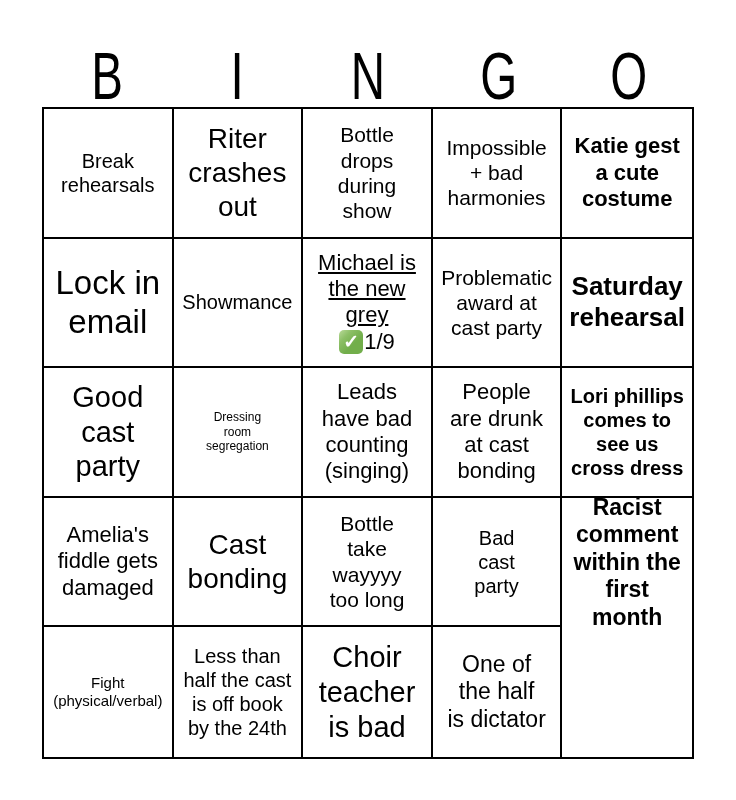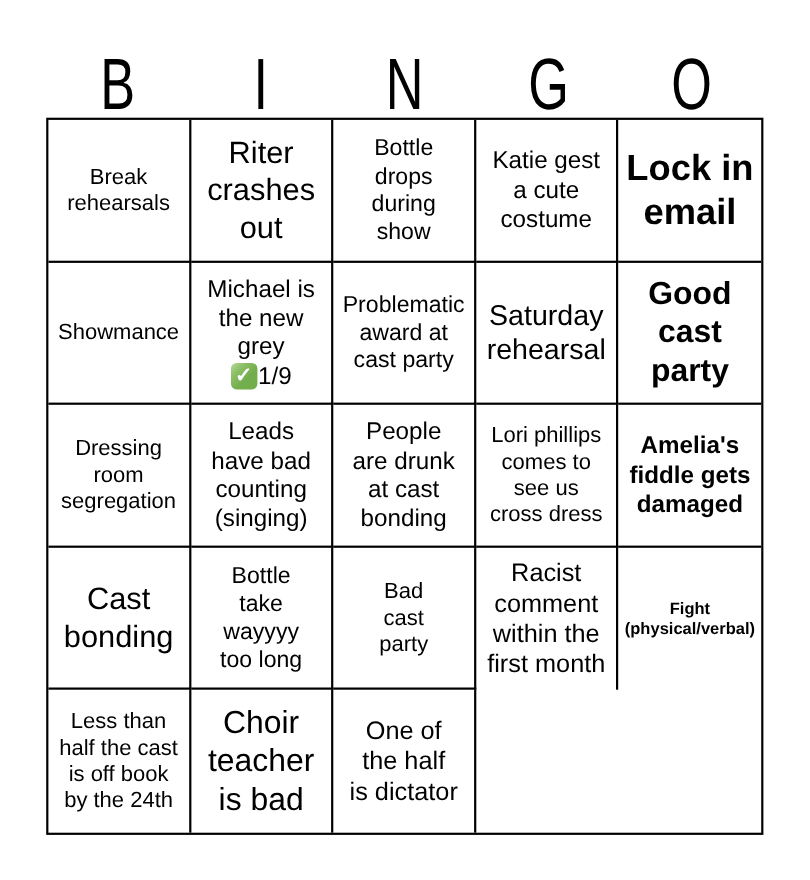--- a/index.html
+++ b/index.html
@@ -59,21 +59,21 @@
     text-align: center;
     white-space: pre-line;
     line-height: 1.2;
     padding: 2px 5px;
     box-sizing: border-box;
     overflow: hidden;
     cursor: pointer;
   }
   .cell:nth-child(5n) { border-right: none; font-weight: bold; }
   .cell:nth-last-child(-n+5) { border-bottom: none; }
-  .cell-text { white-space: pre-line; }
+  .cell-text { white-space: pre-line; text-decoration: underline; }
   
   .check-line {
     display: flex;
     align-items: center;
     justify-content: center;
   }
   .check-icon {
     width: 24px;
     height: 24px;
     border-radius: 5px;
@@ -115,20 +115,23 @@
 
     <div class="cell" style="font-size:20px">Break
 rehearsals</div>
     <div class="cell" style="font-size:28px">Riter
 crashes
 out</div>
     <div class="cell" style="font-size:21px">Bottle
 drops
 during
 show</div>
+    <div class="cell" style="font-size:21px">Impossible
++ bad
+harmonies</div>
     <div class="cell" style="font-size:22px">Katie gest
 a cute
 costume</div>
 
     <div class="cell" style="font-size:33px">Lock in
 email</div>
     <div class="cell" style="font-size:20px">Showmance</div>
     <div class="cell" style="font-size:22px">
       <div class="cell-text">Michael is
 the new
@@ -139,21 +142,21 @@
     </div>
     <div class="cell" style="font-size:21px">Problematic
 award at
 cast party</div>
     <div class="cell" style="font-size:26px">Saturday
 rehearsal</div>
 
     <div class="cell" style="font-size:29px">Good
 cast
 party</div>
-    <div class="cell" style="font-size:20px">Dressing
+    <div class="cell" style="font-size:12px">Dressing
 room
 segregation</div>
     <div class="cell" style="font-size:22px">Leads
 have bad
 counting
 (singing)</div>
     <div class="cell" style="font-size:22px">People
 are drunk
 at cast
 bonding</div>

